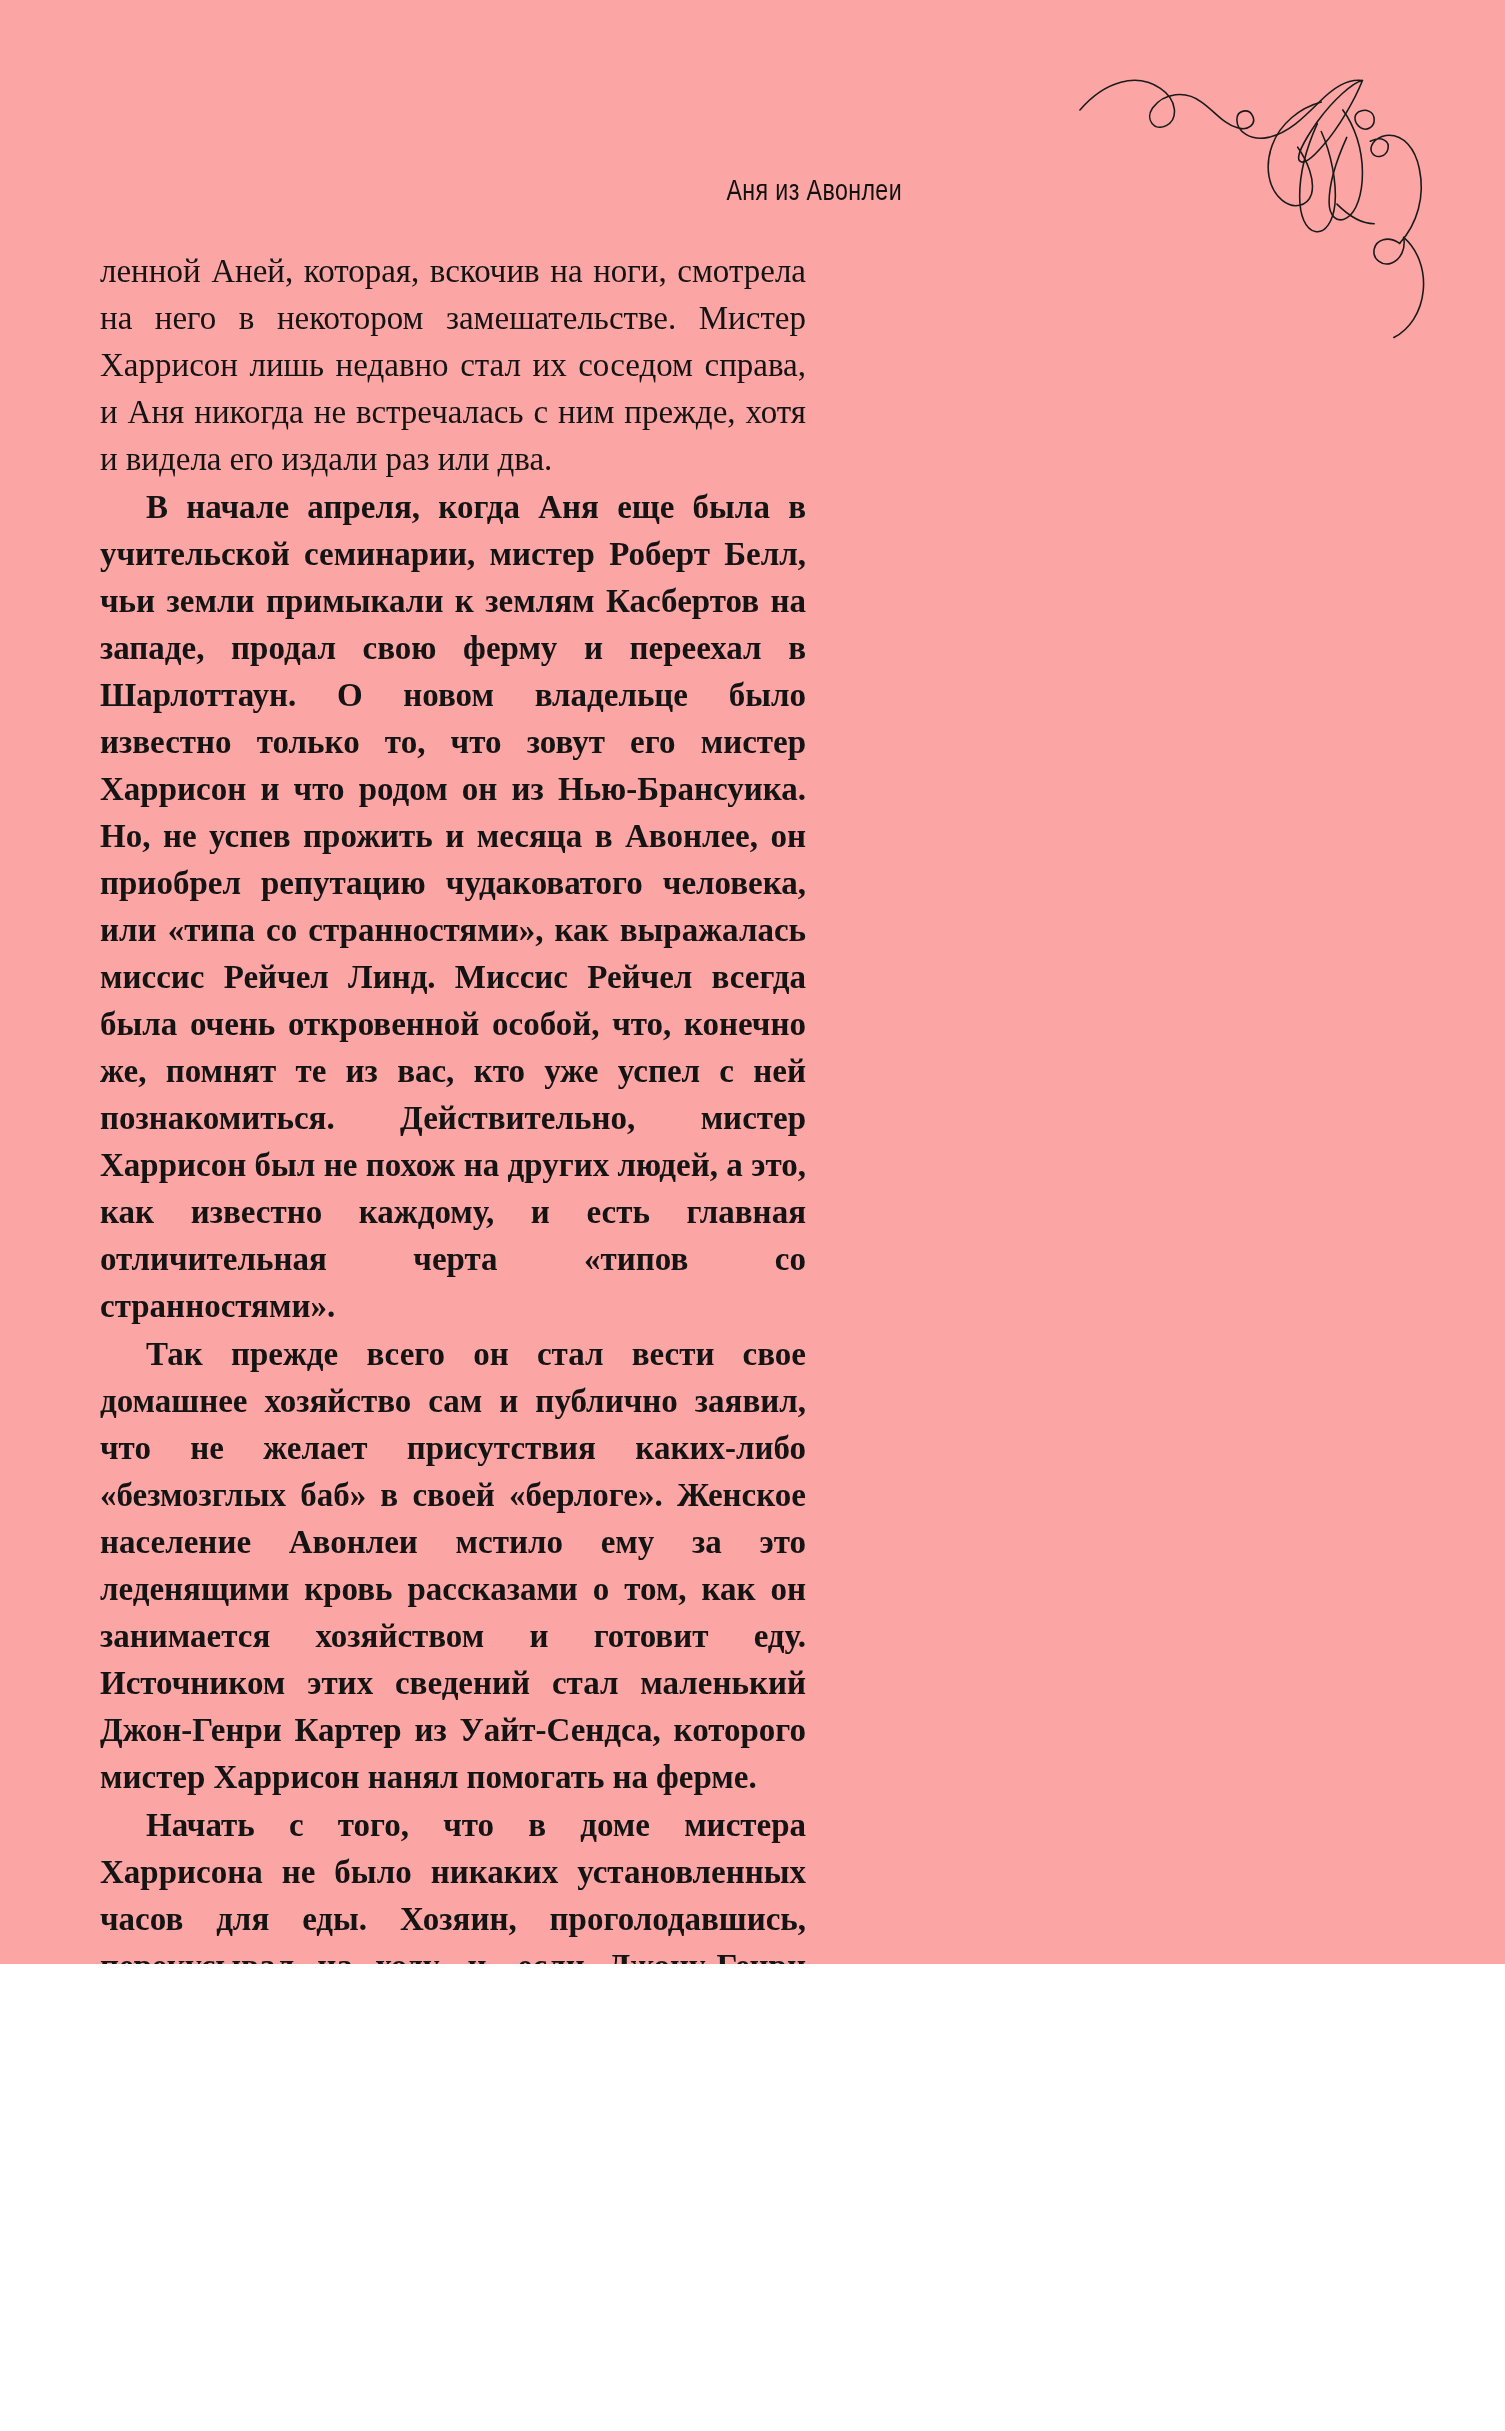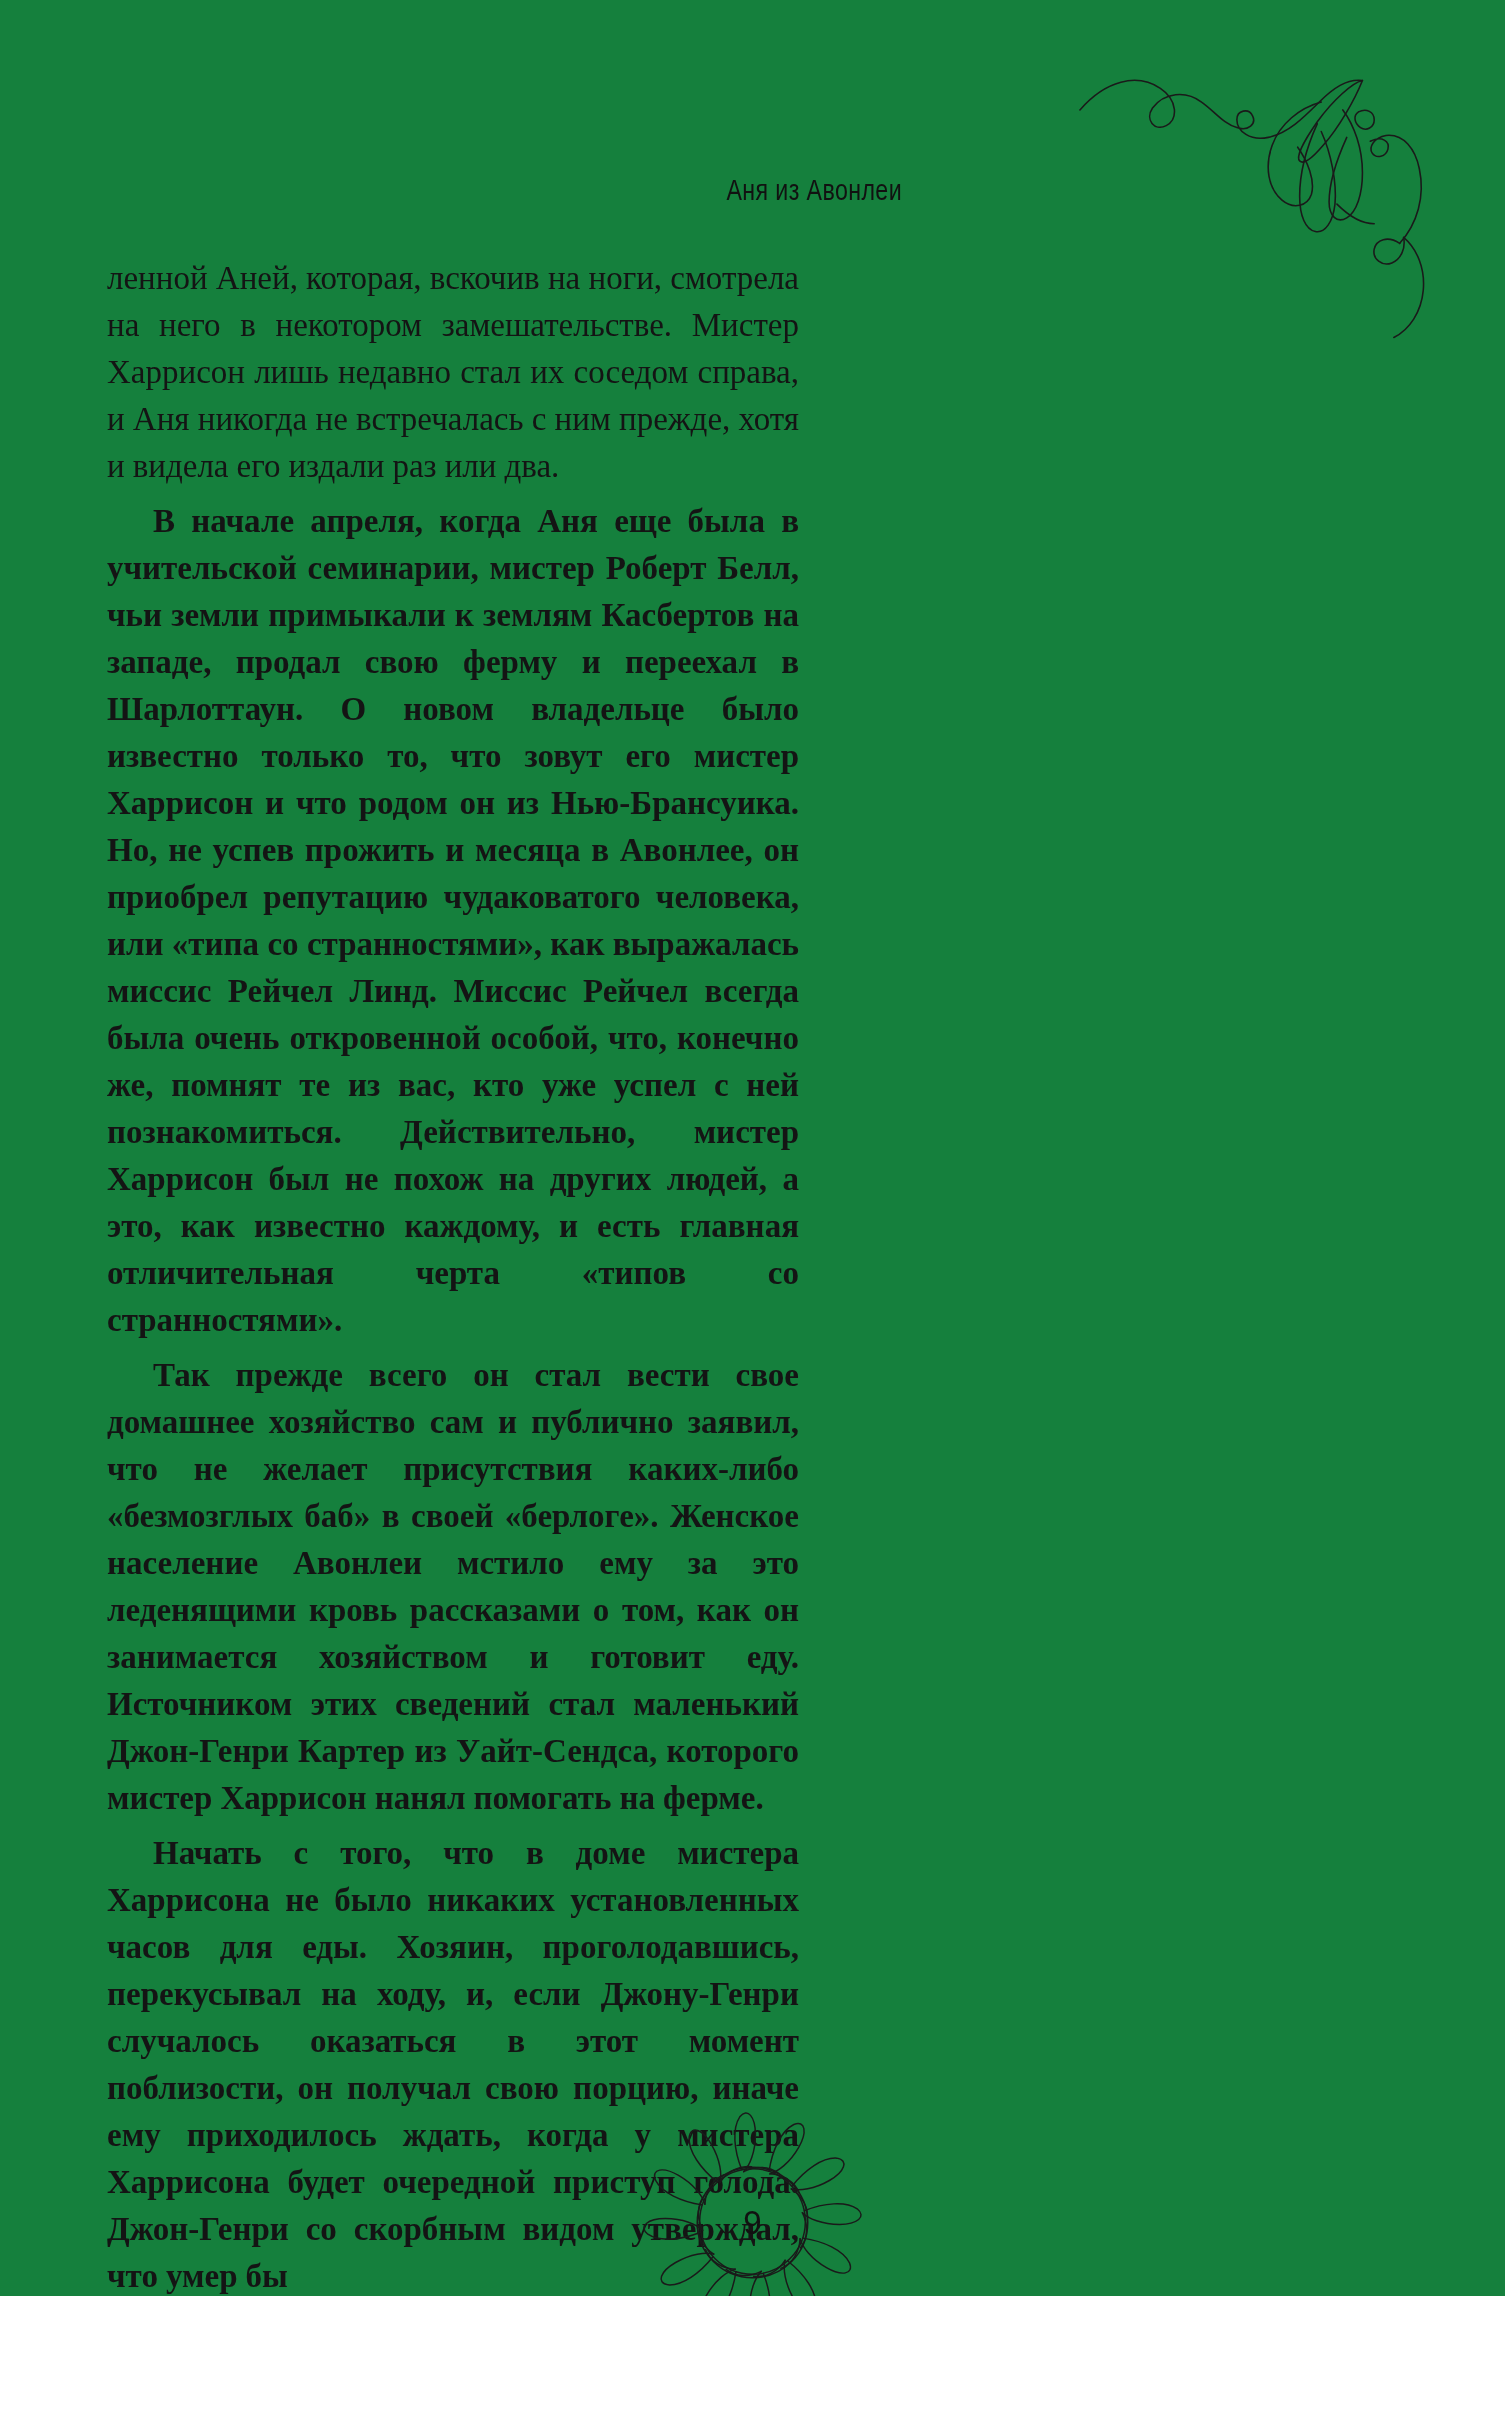--- a/index.html
+++ b/index.html
@@ -3,22 +3,22 @@
 <meta charset="utf-8">
 <style>
   html, body {
     margin: 0;
     padding: 0;
     background: #ffffff;
   }
   .page {
     position: relative;
     width: 1506px;
-    height: 2296px;
-    background: #15803d;
+    height: 1964px;
+    background: #fca5a5;
     overflow: hidden;
     font-family: "Liberation Serif", "DejaVu Serif", serif;
   }
 
   
   .running-head {
     position: absolute;
     left: 0;
     top: 174px;
     width: 902px;
@@ -44,21 +44,21 @@
   .flourish-top svg { display: block; width: 100%; height: 100%; }
 
   
   .body-col {
     position: absolute;
     left: 99px;
     top: 247px;
     width: 708px;
   }
   .para {
-    margin: 8px;
+    margin: 1px;
     text-align: justify;
     text-align-last: left;
     font-size: 33px;
     line-height: 47px;
     color: #141414;
     hyphens: manual;
     word-spacing: -0.2px;
   }
   .para + .para { margin-top: 0; }
   .para.indent { text-indent: 46px; font-weight: bold; }

